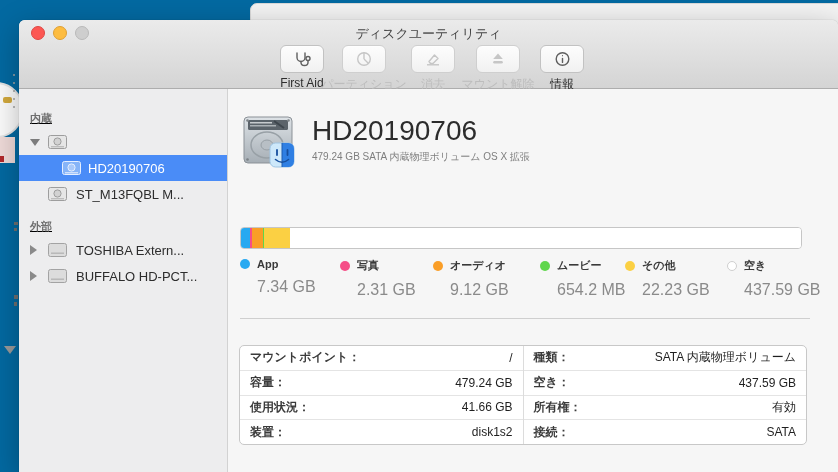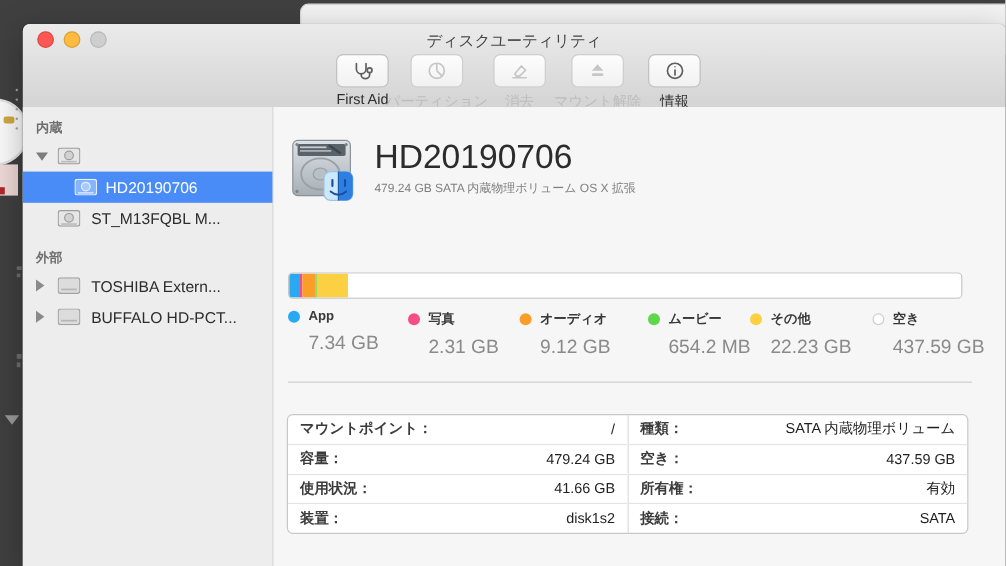--- a/index.html
+++ b/index.html
@@ -1,17 +1,17 @@
 <!DOCTYPE html>
 <html><head>
 <meta charset="utf-8">
 <style>
   html,body{margin:0;padding:0;}
   body{font-family:"Liberation Sans","DejaVu Sans",sans-serif;background:#fdfdfd;}
-  .stage{position:relative;width:838px;height:472px;overflow:hidden;background:#404040;}
+  .stage{position:relative;width:838px;height:472px;overflow:hidden;background:#0369a1;}
 
   
   .bg-top-window{position:absolute;left:250px;top:3px;width:600px;height:40px;
     background:#f3f3f3;border:1px solid #d9d9d9;border-radius:7px 7px 0 0;}
   .bg-circle{position:absolute;left:-32px;top:82px;width:52px;height:52px;border-radius:50%;
     border:2px solid #e3e3e3;background:#fbfbfb;}
   .bg-dash-yellow{position:absolute;left:3px;top:97px;width:9px;height:6px;border-radius:2px;background:#d2a93d;}
   .bg-pink-strip{position:absolute;left:0;top:137px;width:15px;height:26px;background:#efdad8;}
   .bg-red-mark{position:absolute;left:0;top:156px;width:4px;height:6px;background:#b1282a;}
   .bg-dots{position:absolute;left:13px;top:74px;display:flex;flex-direction:column;gap:6px;}
@@ -40,21 +40,21 @@
     color:#5f5f5f;box-shadow:0 1px 0 rgba(255,255,255,.6) inset;}
   .tb-label{margin-top:3px;font-size:12px;color:#2d2d2d;white-space:nowrap;}
   .tb-item.disabled .tb-btn{color:#c6c6c6;border-color:#cfcfcf;}
   .tb-item.disabled .tb-label{color:#bdbdbd;}
   .tb-btn svg{display:block;}
 
   .body-row{position:absolute;top:69px;left:0;right:0;bottom:0;display:flex;}
 
   
   .sidebar{width:209px;background:#ededee;border-right:1px solid #d2d2d2;position:relative;
-    flex:none;padding-top:8px;box-sizing:border-box;}
+    flex:none;padding-top:20px;box-sizing:border-box;text-decoration:underline;}
   .sb-header{font-size:11px;font-weight:700;color:#6f6f6f;padding:2px 0 3px 11px;}
   .sb-row{position:relative;height:26px;display:flex;align-items:center;font-size:13px;color:#2d2d2d;}
   .sb-row .disclosure{position:absolute;left:11px;width:0;height:0;}
   .disc-open{border-left:5px solid transparent;border-right:5px solid transparent;border-top:7px solid #7c7c7c;}
   .disc-closed{border-top:5px solid transparent;border-bottom:5px solid transparent;border-left:7px solid #8a8a8a;}
   .sb-row .sb-icon{position:absolute;left:29px;top:6px;}
   .sb-row .sb-label{position:absolute;left:57px;white-space:nowrap;}
   .sb-row.child .sb-icon{left:43px;}
   .sb-row.child .sb-label{left:69px;}
   .sb-row.selected{background:#4a8cf7;color:#fff;}

